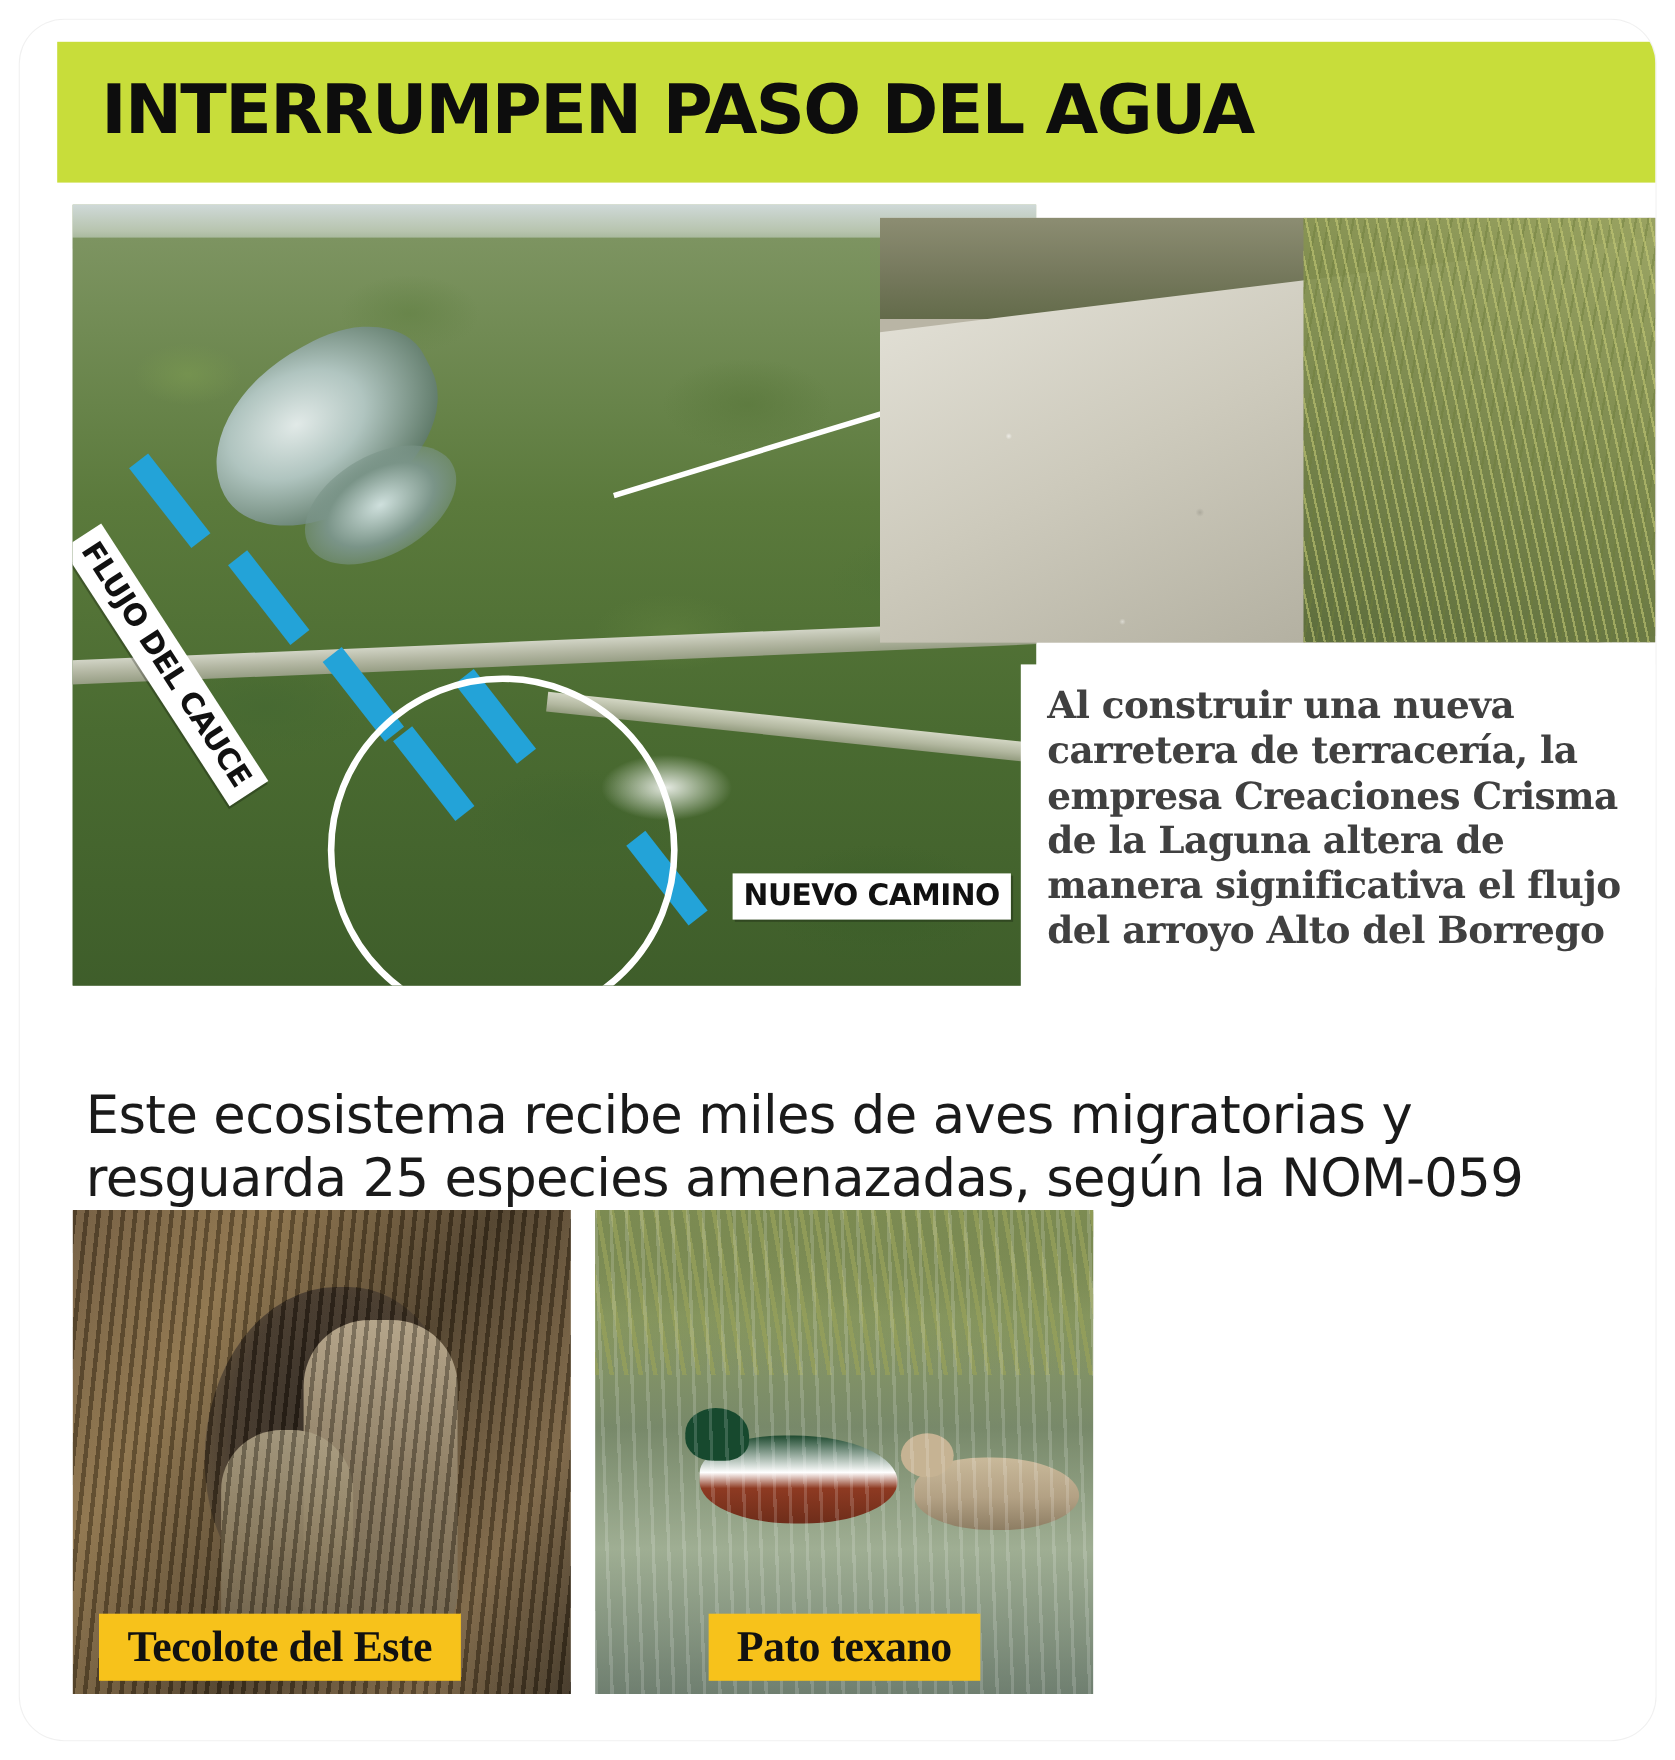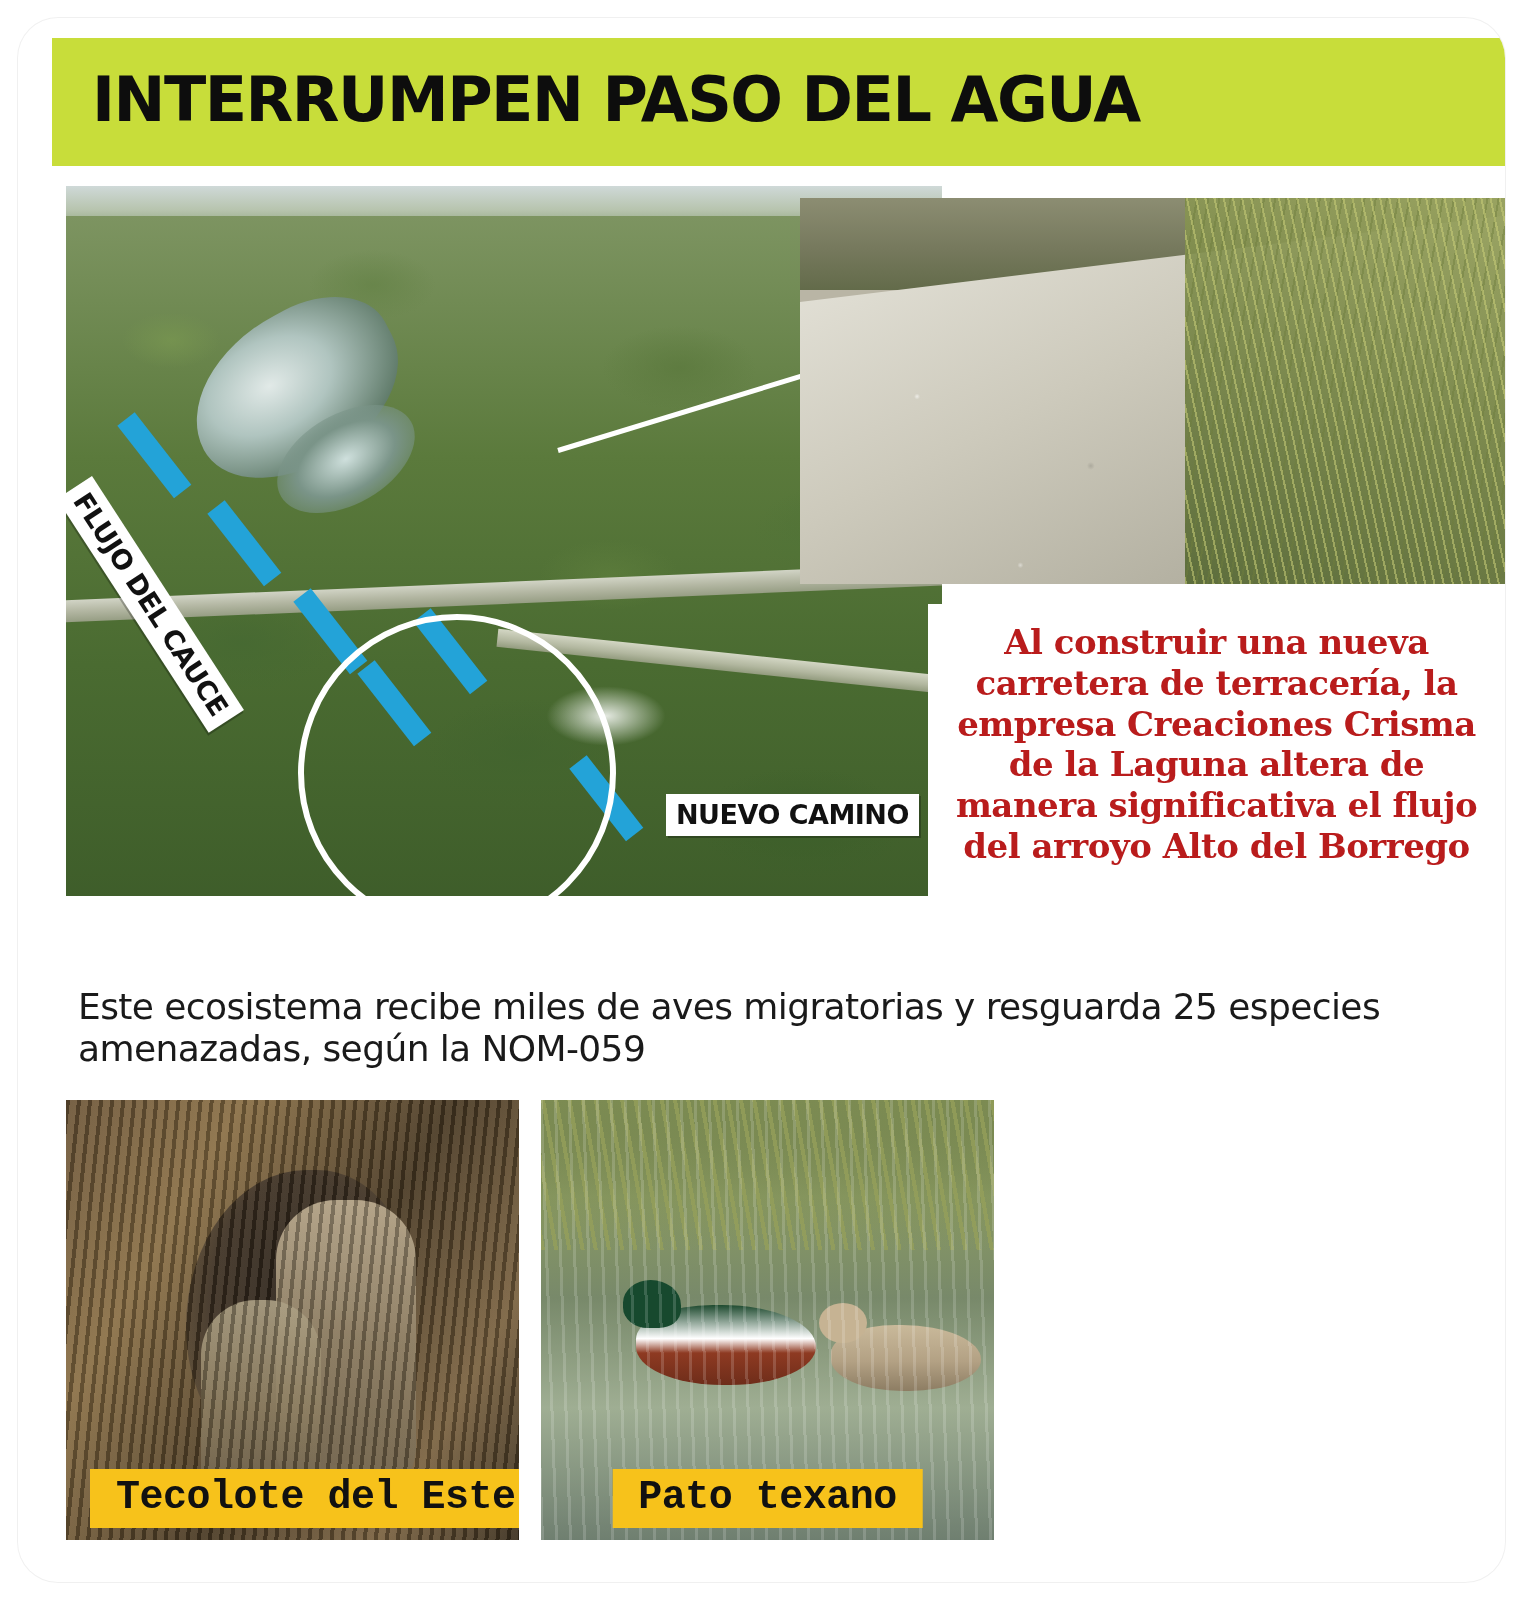--- a/index.html
+++ b/index.html
@@ -241,35 +241,35 @@
     background: #ffffff;
     padding: 18px 24px 0 24px;
     box-sizing: border-box;
   }
   .caption-block p {
     margin: 0;
     font-family: "DejaVu Serif", serif;
     font-weight: bold;
     font-size: 34px;
     line-height: 1.2;
-    color: #b91c1c;
-    text-align: center;
+    color: #404040;
+    text-align: left;
     letter-spacing: -0.5px;
   }
 
   
   .subtext {
     position: absolute;
     left: 60px; top: 968px;
     width: 1380px;
   }
   .subtext p {
     margin: 0;
     font-family: "DejaVu Sans", sans-serif;
-    font-size: 36px;
+    font-size: 48px;
     line-height: 1.18;
     color: #1a1a1a;
     letter-spacing: -0.6px;
   }
 
   
   .birds {
     position: absolute;
     left: 48px; top: 1082px;
     width: 1404px; height: 440px;
@@ -374,21 +374,21 @@
     position:absolute; left:215px; top:350px; width:16px; height:60px;
     background:#e3a23a;
   }
 
   .bird-label {
     position: absolute;
     left: 24px;
     bottom: 12px;
     background: #f7c21b;
     color: #111111;
-    font-family: Liberation Mono, monospace;
+    font-family: Liberation Serif, serif;
     font-weight: bold;
     font-size: 40px;
     letter-spacing: -0.5px;
     padding: 6px 26px 8px 26px;
     white-space: nowrap;
   }
   .bird-label.center { left: 50%; transform: translateX(-50%); margin-top: 40px; }
 </style>
 </head>
 <body>

